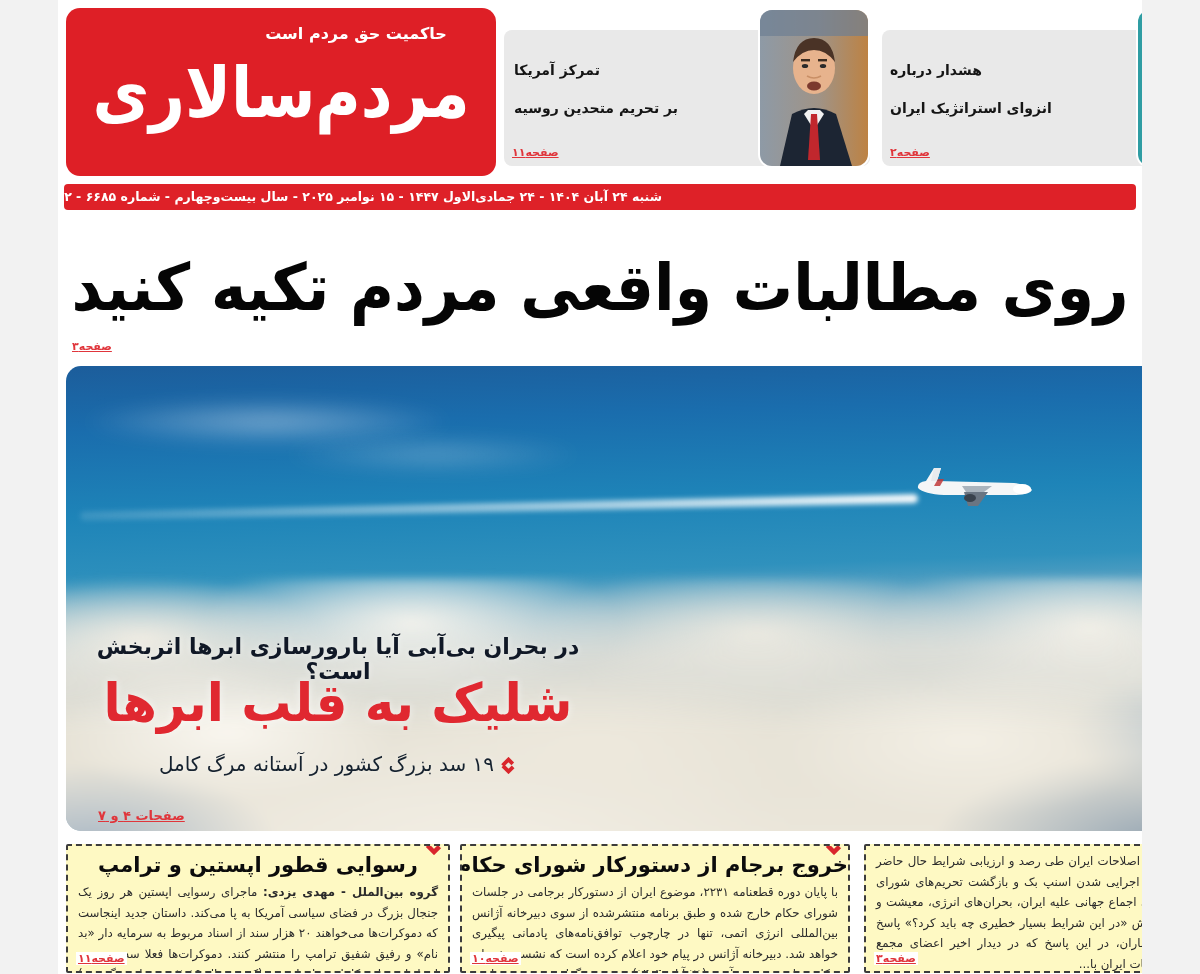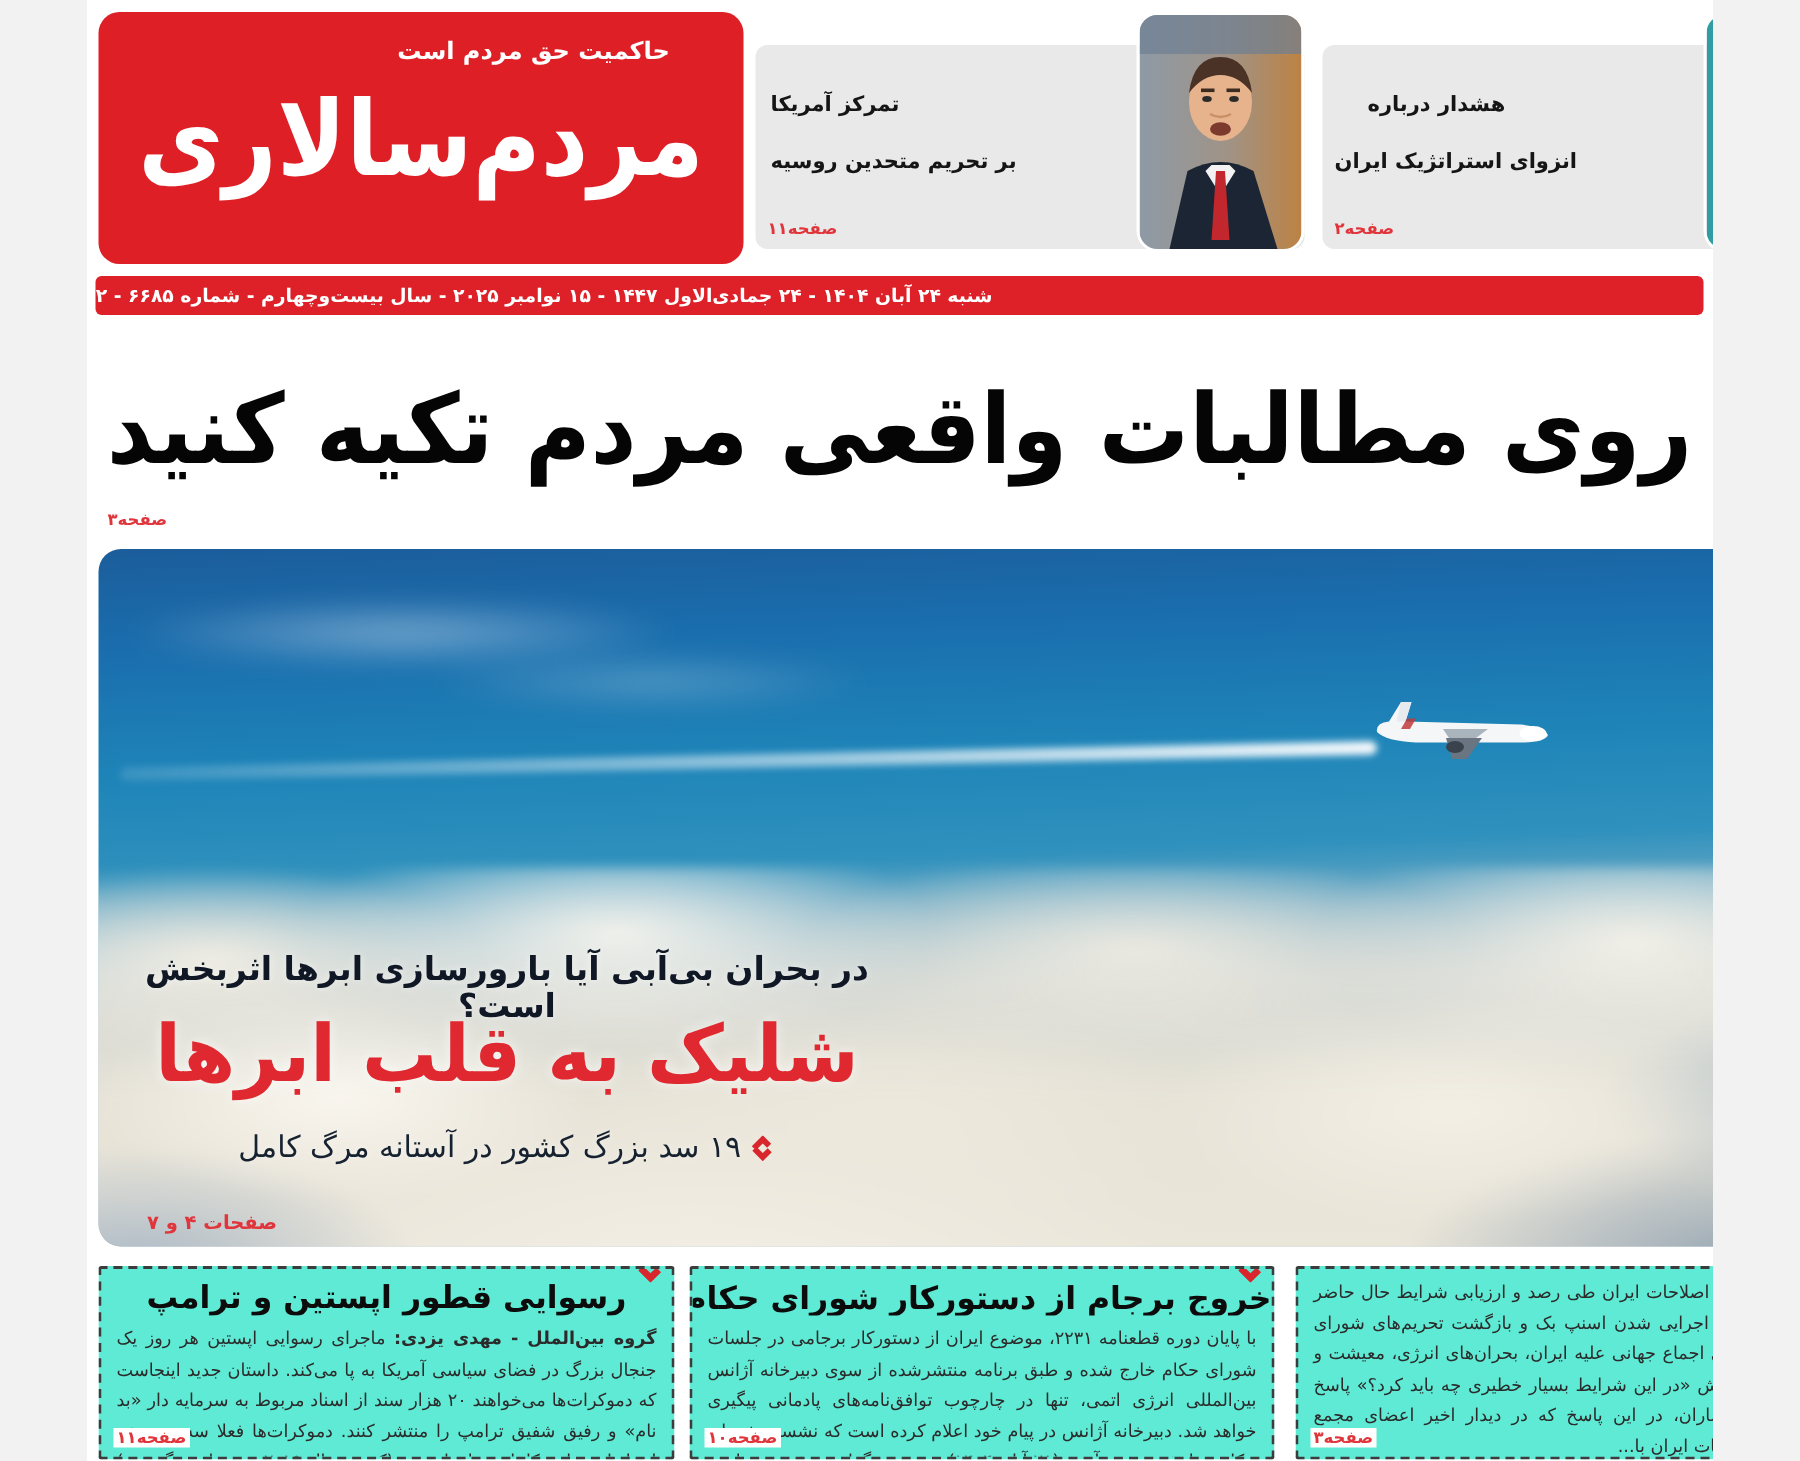--- a/index.html
+++ b/index.html
@@ -34,23 +34,23 @@
   .portrait {
     position:absolute; top:10px; height:156px; border-radius:12px; overflow:hidden;
     box-shadow:0 0 0 2px #ffffff;
   }
   .portrait.mid   { left:702px; width:108px; }
   .portrait.right { left:1080px; width:110px; }
   .portrait svg { width:100%; height:100%; display:block; }
   .topcard-title { position:absolute; font-size:14px; font-weight:bold; color:#151515; text-align:left; white-space:nowrap; }
   .tc-a1 { left:456px; width:236px; top:62px;  text-align:left; }
   .tc-a2 { left:456px; width:236px; top:100px; text-align:left; }
-  .tc-b1 { left:832px; width:238px; top:62px;  text-align:left;margin-left:22px; }
+  .tc-b1 { left:832px; width:238px; top:62px;  text-align:left; }
   .tc-b2 { left:832px; width:238px; top:100px; text-align:left; }
-  .pageref { color:#e0353b; font-size:11px; font-weight:bold; }
+  .pageref { color:#e0353b; font-size:11px; font-weight:bold;text-decoration:underline; }
   .tc-ref-a { position:absolute; left:454px; top:146px; }
   .tc-ref-b { position:absolute; left:832px; top:146px; }
 
   
   .datestrip {
     position:absolute; left:6px; right:6px; top:184px; height:26px;
     background:#de2128; border-radius:4px;
   }
   .datestrip .dateline {
     position:absolute; left:12px; top:0; width:586px; height:26px; line-height:26px;
@@ -128,21 +128,21 @@
     position:absolute; left:14px; top:386px; width:516px; text-align:center;
     font-size:20px; font-weight:normal; color:#16222f;
     text-shadow:0 0 6px rgba(255,255,255,.5);
   }
   .photo-subhead .ribbon-inline { display:inline-block; width:17px; height:17px; margin-left:6px; vertical-align:middle; }
   .photo-ref { position:absolute; left:32px; top:432px; font-size:13px;margin-top:10px; }
 
   
   .article {
     position:absolute; top:844px; height:129px;
-    border:2px dashed #3c3c3c; border-radius:2px; background:#5eead4; overflow:hidden;
+    border:2px dashed #3c3c3c; border-radius:2px; background:#fef9c3; overflow:hidden;
   }
   .article.a-right { left:806px; width:386px; }
   .article.a-mid   { left:402px; width:390px; }
   .article.a-left  { left:8px;   width:384px; }
   .article h3 {
     margin-top:7px; text-align:center; font-size:21px; font-weight:bold; color:#0c0c0c;
     white-space:nowrap; overflow:hidden;
   }
   .article p {
     margin:5px 10px 0 10px; font-size:11.8px; line-height:1.74; color:#2b2b2b;

